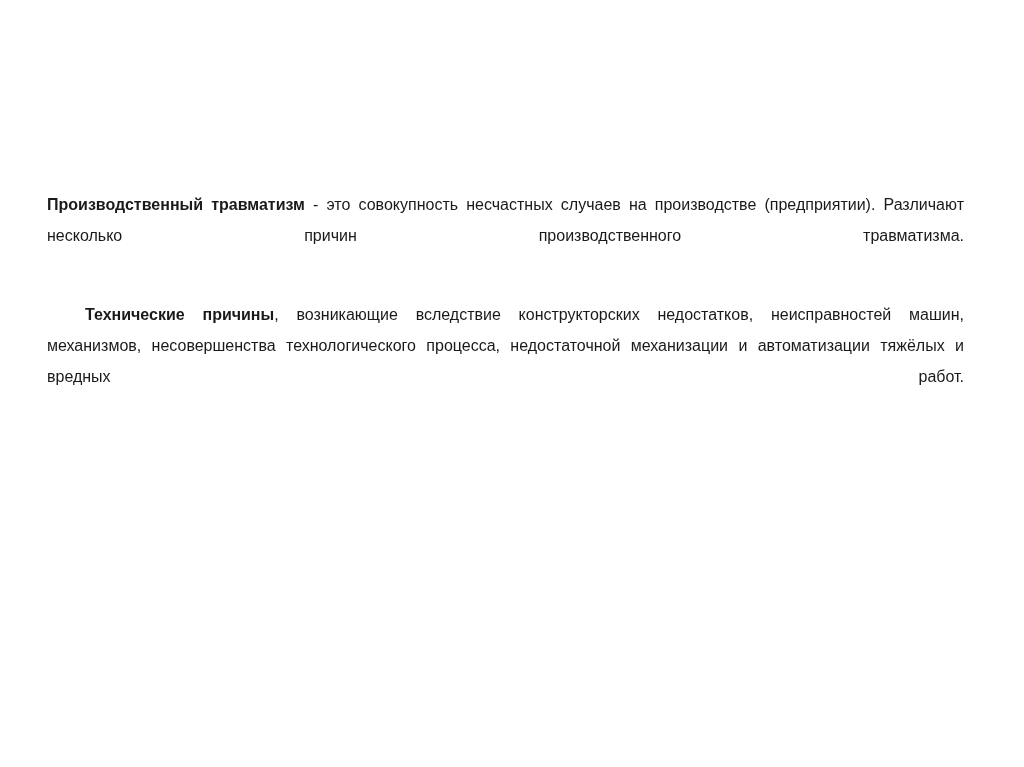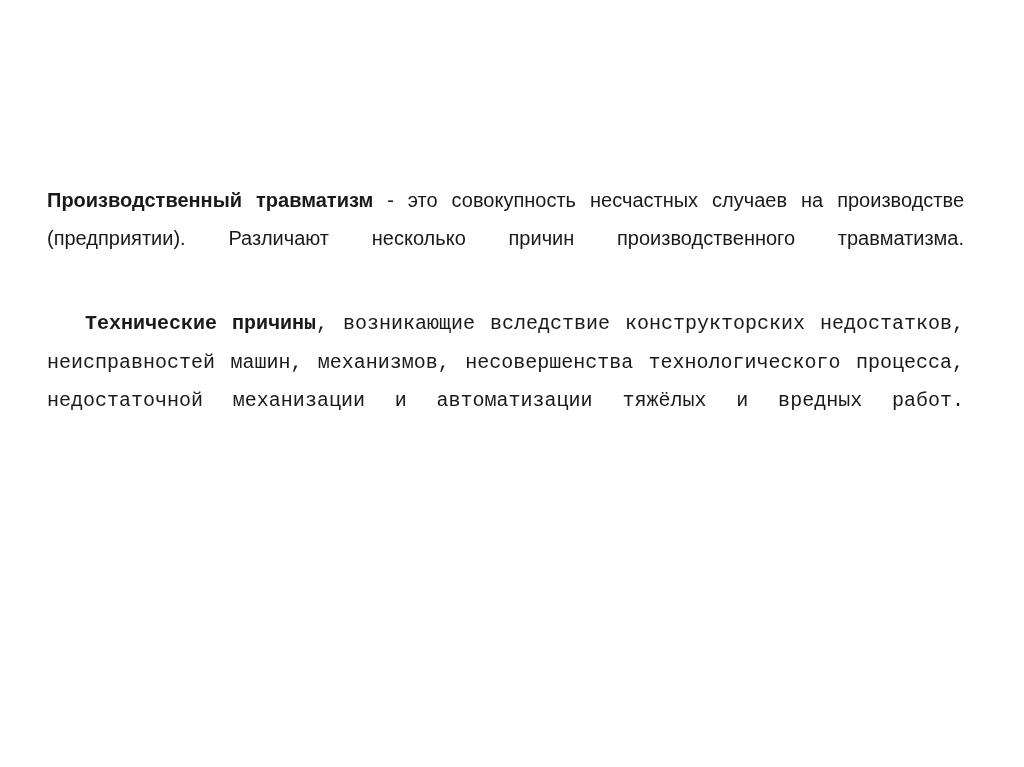--- a/index.html
+++ b/index.html
@@ -21,30 +21,29 @@
     background: #ffffff;
     box-sizing: border-box;
   }
   .content-block {
     position: absolute;
     left: 47px;
     top: 172px;
     width: 917px;
   }
   p.para {
-    margin: 9px 0 0 0;
-    font-size: 20px;
+    margin: 18px 0 0 0;
+    font-size: 16px;
     line-height: 1.92;
     text-align: justify;
     text-justify: inter-word;
     color: #1a1a1a;
   }
   p.para.indent {
     text-indent: 38px;
-    font-family: Liberation Mono, monospace;
   }
   .bold {
     font-weight: bold;
   }
   
   p.para::after {
     content: "";
     display: inline-block;
     width: 100%;
   }

